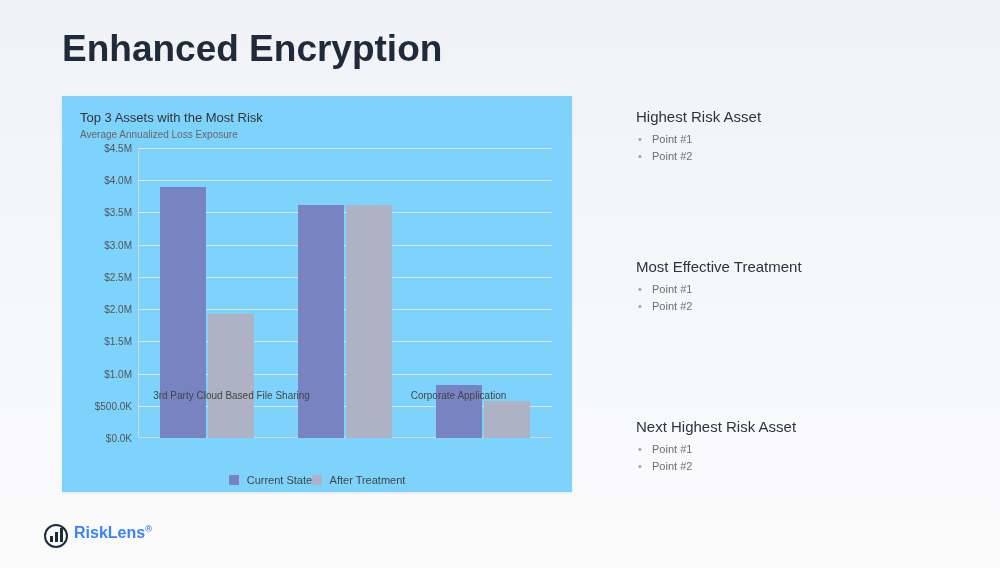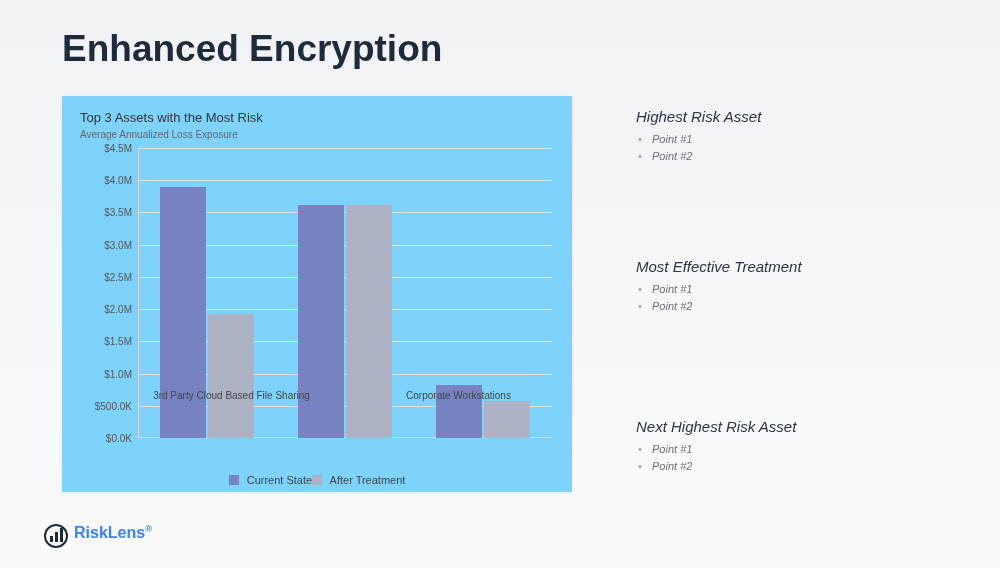--- a/index.html
+++ b/index.html
@@ -106,21 +106,20 @@
   .swatch {
     width: 10px; height: 10px;
     display: inline-block;
     margin-right: 5px;
     vertical-align: -1px;
   }
   .side {
     position: absolute;
     left: 636px;
     width: 300px;
-    font-style: italic;
   }
   .side h3 {
     font-size: 15px;
     font-weight: 400;
     color: #2b3440;
     margin-bottom: 6px;
   }
   .side ul { list-style: none; }
   .side li {
     font-size: 11px;
@@ -205,21 +204,21 @@
           <div class="bar aft" style="height: 233.289px; background: rgb(173, 178, 197);"></div>
         </div>
         <div class="group" style="left: 298px;">
           <div class="bar cur" style="height: 52.8444px; background: rgb(120, 132, 194);"></div>
           <div class="bar aft" style="height: 37.3778px; background: rgb(173, 178, 197);"></div>
         </div>
       </div>
   </div>
   <div class="x-labels" id="x-labels">
       <div class="x-label">3rd Party Cloud Based File Sharing</div>
-      <div class="x-label">Corporate Workstations</div>
+      <div class="x-label">Corporate Application</div>
     </div>
 
   <div class="legend">
     <div>
       <span class="swatch" style="background:#7884c2"></span>
       <span>Current State</span>
     </div>
     <div>
       <span class="swatch" style="background:#adb2c5"></span>
       <span>After Treatment</span>

